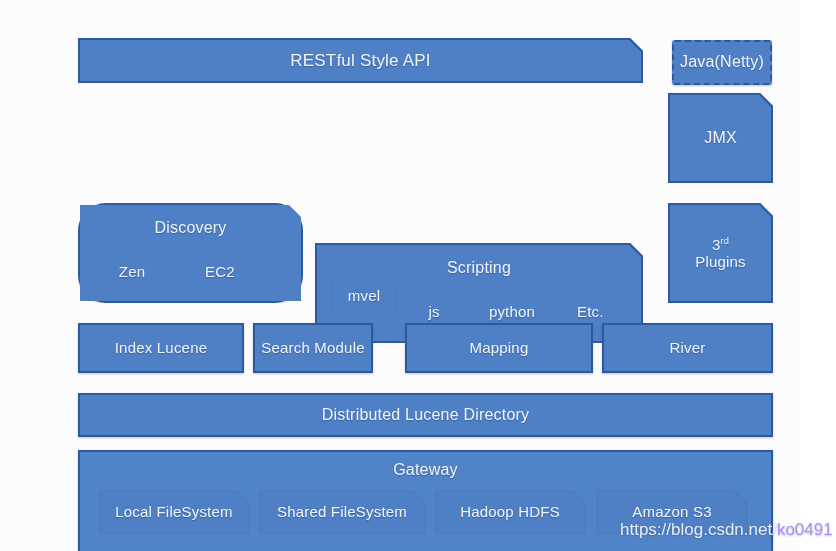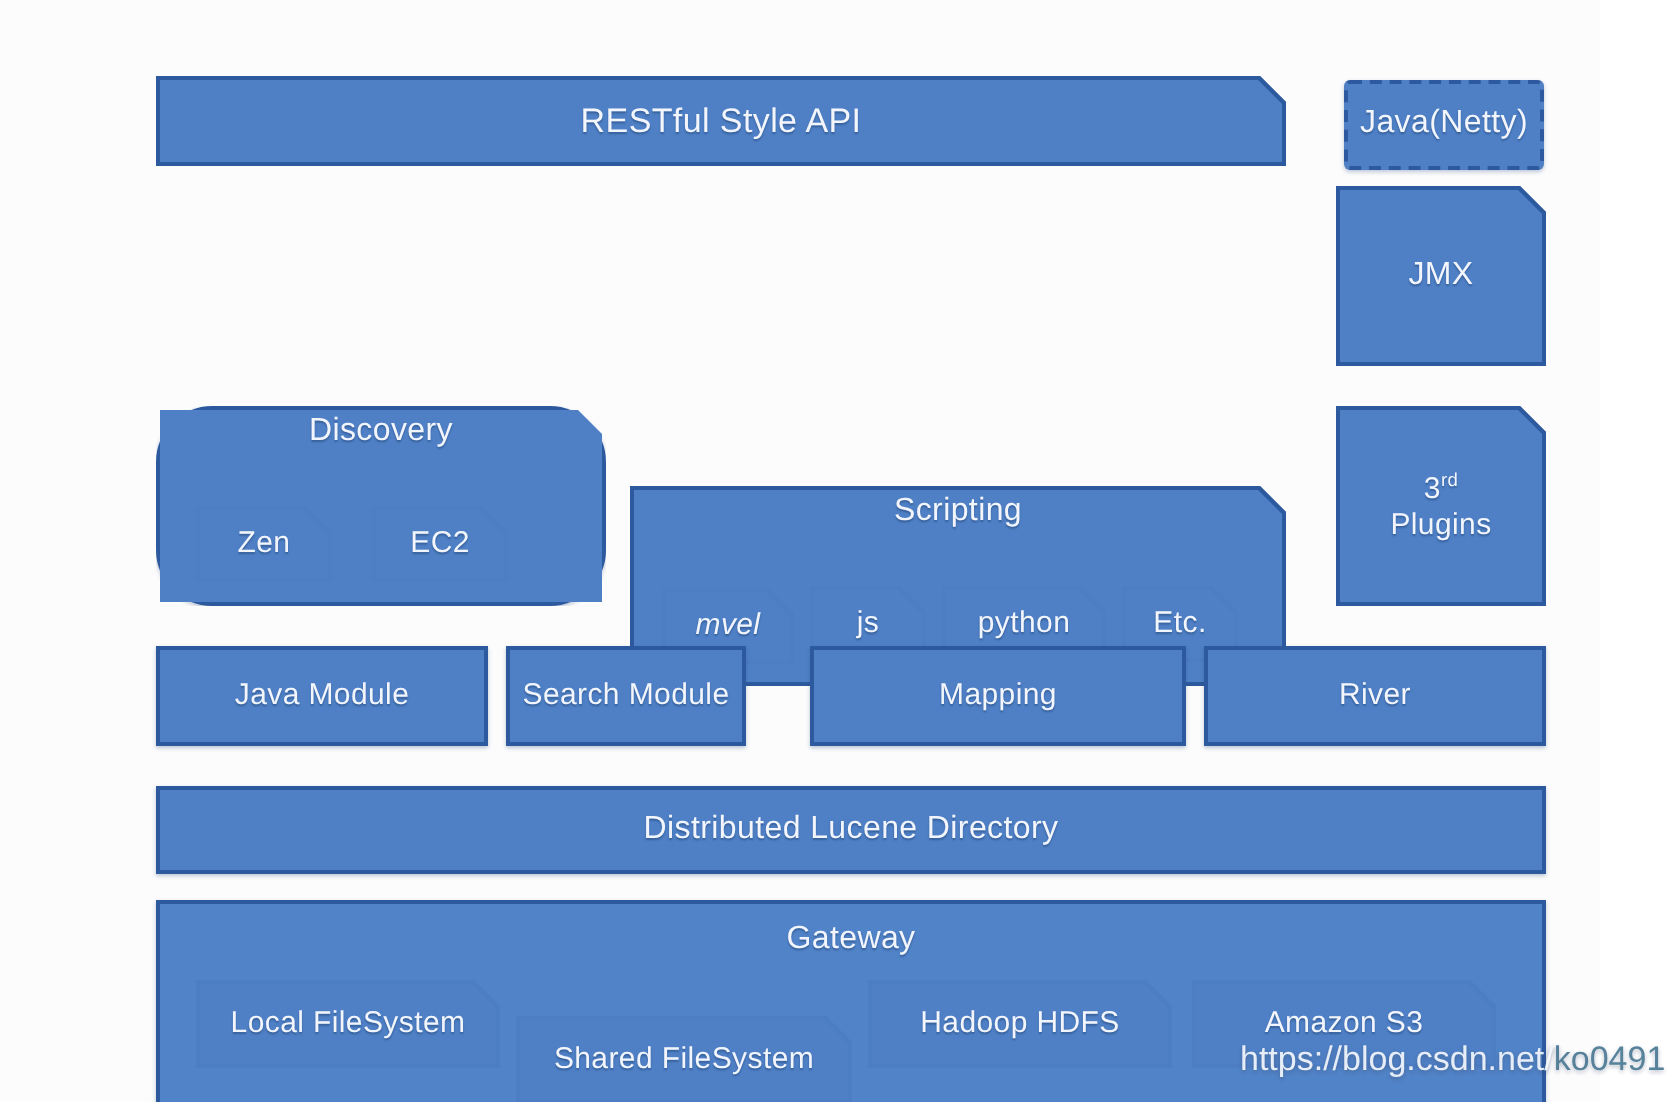--- a/index.html
+++ b/index.html
@@ -49,21 +49,21 @@
     text-align: center;
     pointer-events: none;
   }
   
   .clip {
     clip-path: polygon(0 0, calc(100% - 13px) 0, 100% 13px, 100% 100%, 0 100%);
     border: none;
     background:
       linear-gradient(#2d5a9e, #2d5a9e) padding-box,
       #2d5a9e;
-    padding: 4px;
+    padding: 16px;
   }
   .clip > .inner {
     position: absolute;
     left: 2px; top: 2px; right: 2px; bottom: 2px;
     background: #4f80c6;
     clip-path: polygon(0 0, calc(100% - 12px) 0, 100% 12px, 100% 100%, 0 100%);
   }
   .clip > .lbl {
     position: relative;
     z-index: 2;
@@ -85,21 +85,21 @@
     position: absolute;
     left: 620px;
     top: 520px;
     font-size: 17px;
     color: #f4f7fb;
     opacity: .92;
     text-shadow: 0 1px 2px rgba(60,80,110,.55);
     white-space: nowrap;
     font-family: "Liberation Sans", sans-serif;
   }
-  #watermark .tail { color: #0c4a6e; opacity: .75; }
+  #watermark .tail { color: #8b5cf6; opacity: .75; }
 </style>
 </head>
 <body>
 
 <div id="canvas">
   <div id="bgpanel"></div>
 
   <div class="box clip f17" style="left:78px; top:38px; width:565px; height:45px;">
     <div class="inner"></div>
     <div class="lbl">RESTful Style API</div>
@@ -126,21 +126,21 @@
     <div class="box clip sub f15" style="left:108px; top:50px; width:68px; height:38px;">
       <div class="inner"></div>
       <div class="lbl">EC2</div>
     </div>
   </div>
 
   <div class="box clip group f16" style="left:315px; top:203px; width:328px; height:100px;margin-top:40px;">
     <div class="inner"></div>
     <div class="lbl gtitle">Scripting</div>
 
-    <div class="box clip sub f15" style="left:16px; top:51px; width:66px; height:38px;font-style:italic;">
+    <div class="box clip sub f15" style="left:16px; top:34px; width:66px; height:38px;">
       <div class="inner"></div>
       <div class="lbl">mvel</div>
     </div>
     <div class="box clip sub f15" style="left:90px; top:50px; width:58px; height:38px;">
       <div class="inner"></div>
       <div class="lbl">js</div>
     </div>
     <div class="box clip sub f15" style="left:156px; top:50px; width:82px; height:38px;justify-content:flex-end;">
       <div class="inner"></div>
       <div class="lbl">python</div>
@@ -153,21 +153,21 @@
 
   <div class="box clip f15" style="left:668px; top:203px; width:105px; height:100px;">
     <div class="inner"></div>
     <div class="lbl">
       <span>3</span><sup>rd</sup><br>
       <span>Plugins</span>
     </div>
   </div>
 
   <div class="box f15" style="left:78px; top:323px; width:166px; height:50px;">
-    <span>Java Module</span>
+    <span>Index Lucene</span>
   </div>
   <div class="box f15" style="left:253px; top:323px; width:120px; height:50px;">
     <span>Search Module</span>
   </div>
   <div class="box f15" style="left:405px; top:323px; width:188px; height:50px;">
     <span>Mapping</span>
   </div>
   <div class="box f15" style="left:602px; top:323px; width:171px; height:50px;">
     <span>River</span>
   </div>
@@ -176,21 +176,21 @@
     <span>Distributed Lucene Directory</span>
   </div>
 
   <div class="box group f16" style="left:78px; top:450px; width:695px; height:105px;">
     <div class="gtitle">Gateway</div>
 
     <div class="box clip sub f15" style="left:18px; top:38px; width:152px; height:44px;">
       <div class="inner"></div>
       <div class="lbl">Local FileSystem</div>
     </div>
-    <div class="box clip sub f15" style="left:178px; top:56px; width:168px; height:44px;">
+    <div class="box clip sub f15" style="left:178px; top:38px; width:168px; height:44px;">
       <div class="inner"></div>
       <div class="lbl">Shared FileSystem</div>
     </div>
     <div class="box clip sub f15" style="left:354px; top:38px; width:152px; height:44px;">
       <div class="inner"></div>
       <div class="lbl">Hadoop HDFS</div>
     </div>
     <div class="box clip sub f15" style="left:516px; top:38px; width:152px; height:44px;">
       <div class="inner"></div>
       <div class="lbl">Amazon S3</div>

